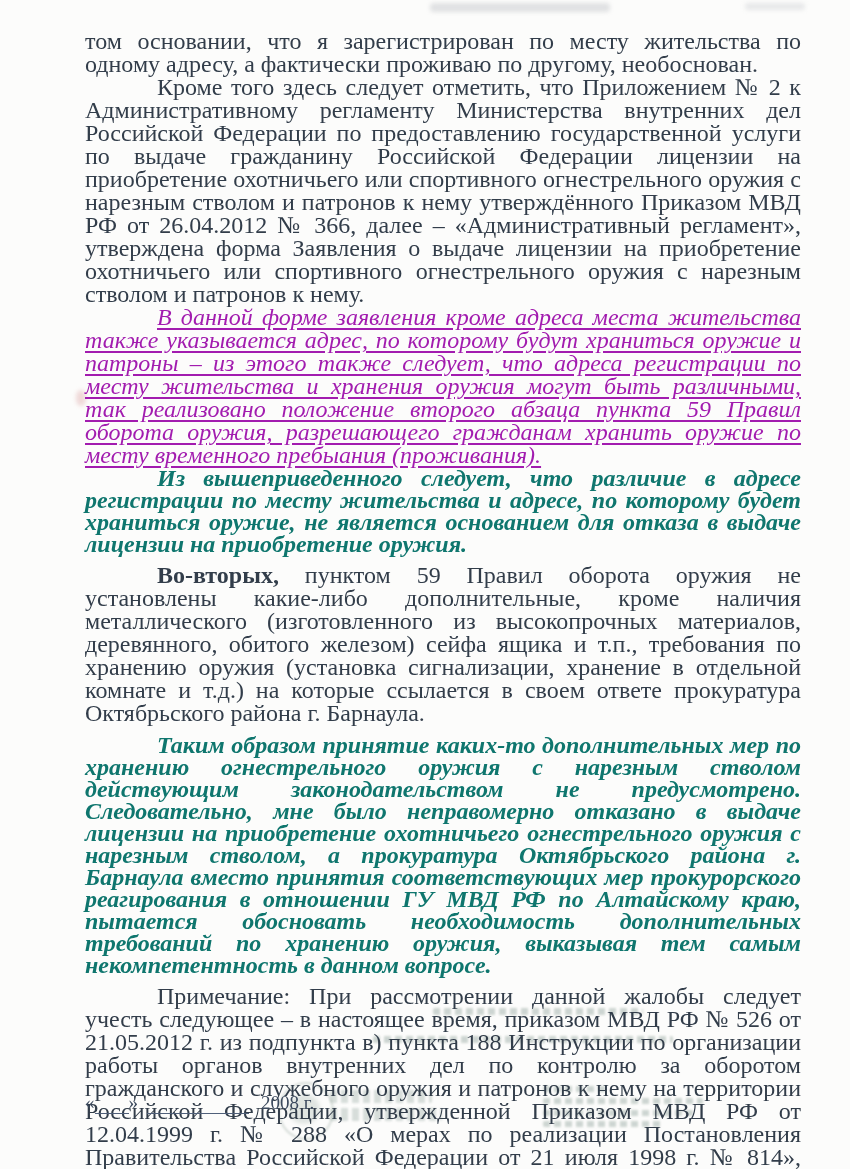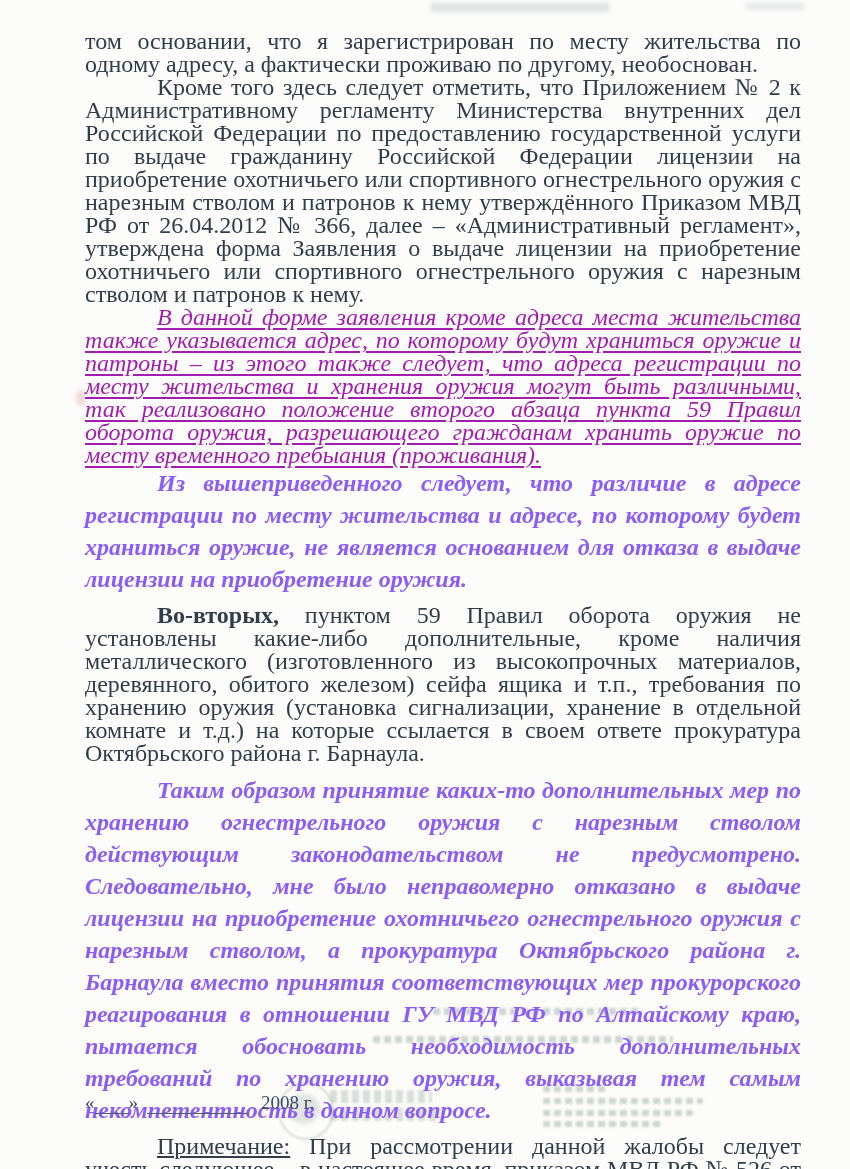--- a/index.html
+++ b/index.html
@@ -22,26 +22,26 @@
   .p-noindent { text-indent:0 !important; }
   .p-ital-underline {
     font-style:italic;
     text-decoration:underline;
     text-underline-offset:3px;
     color:#a21caf;
   }
   .p-bold-ital {
     font-weight:bold;
     font-style:italic;
-    color:#8b5cf6;
-    line-height:32px;
+    color:#0f766e;
+    line-height:22px;
   }
   .gap { margin-top:9px !important; }
   .lead-bold { font-weight:bold;margin-top:12px; }
-  .lead-underline { text-decoration:underline; text-underline-offset:2px; }
+  .lead-underline { text-underline-offset:2px; }
 
   
   .footer {
     position:absolute;
     left:85px; right:44px; top:1092px;
     display:flex;
     justify-content:space-between;
     align-items:flex-end;
     font-size:19px;
     color:#3c4a5e;

